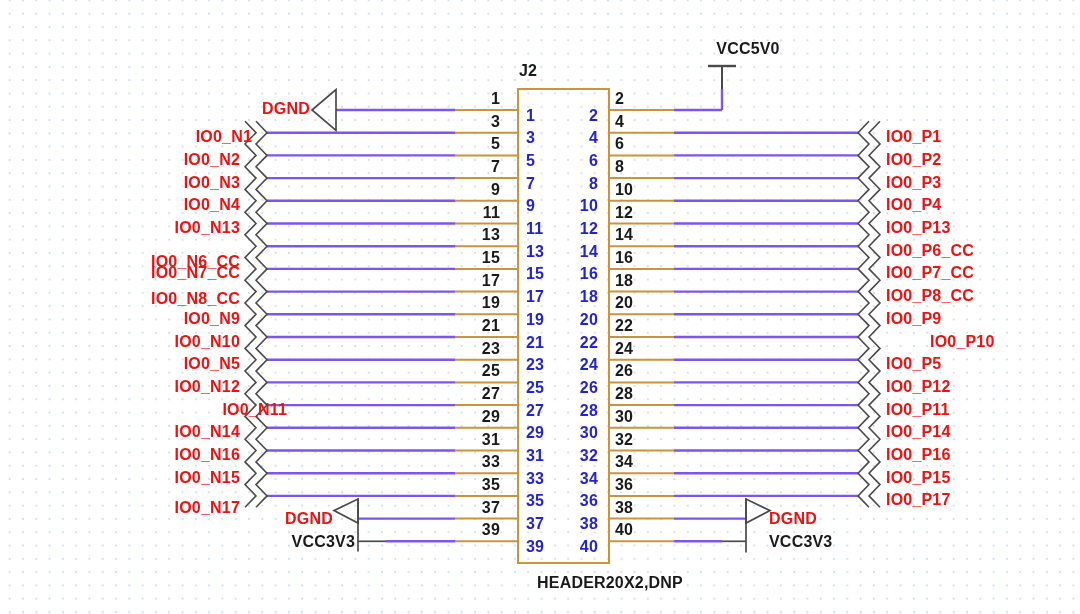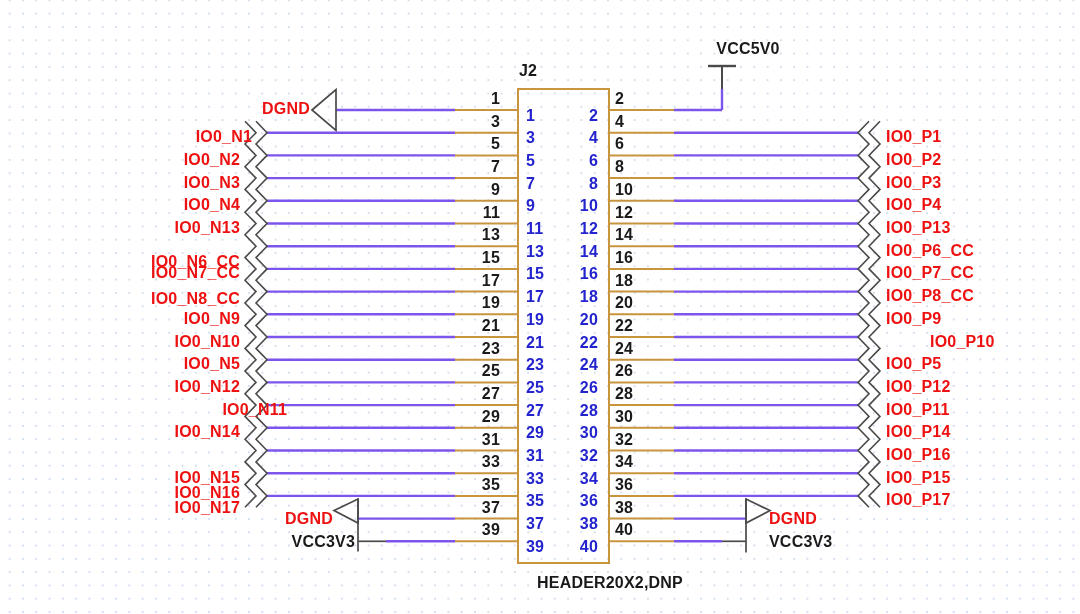--- a/index.html
+++ b/index.html
@@ -213,21 +213,21 @@
     <div class="txt blk r" style="left: 500px; top: 407.8px;">29</div>
     <div class="txt blk" style="left: 615px; top: 407.8px;">30</div>
     <div class="txt blu" style="left: 526px; top: 424.3px;">29</div>
     <div class="txt blu r" style="left: 598px; top: 424.3px;">30</div>
     <div class="txt red r" style="left: 240px; top: 423.3px;">IO0_N14</div>
     <div class="txt red" style="left: 886px; top: 423.3px;">IO0_P14</div>
     <div class="txt blk r" style="left: 500px; top: 430.5px;">31</div>
     <div class="txt blk" style="left: 615px; top: 430.5px;">32</div>
     <div class="txt blu" style="left: 526px; top: 447px;">31</div>
     <div class="txt blu r" style="left: 598px; top: 447px;">32</div>
-    <div class="txt red r" style="left: 240px; top: 446px; margin-top: 38px;">IO0_N16</div>
+    <div class="txt red r" style="left: 240px; top: 446px;">IO0_N16</div>
     <div class="txt red" style="left: 886px; top: 446px;">IO0_P16</div>
     <div class="txt blk r" style="left: 500px; top: 453.2px;">33</div>
     <div class="txt blk" style="left: 615px; top: 453.2px;">34</div>
     <div class="txt blu" style="left: 526px; top: 469.7px;">33</div>
     <div class="txt blu r" style="left: 598px; top: 469.7px;">34</div>
     <div class="txt red r" style="left: 240px; top: 468.7px;">IO0_N15</div>
     <div class="txt red" style="left: 886px; top: 468.7px;">IO0_P15</div>
     <div class="txt blk r" style="left: 500px; top: 475.9px;">35</div>
     <div class="txt blk" style="left: 615px; top: 475.9px;">36</div>
     <div class="txt blu" style="left: 526px; top: 492.4px;">35</div>

